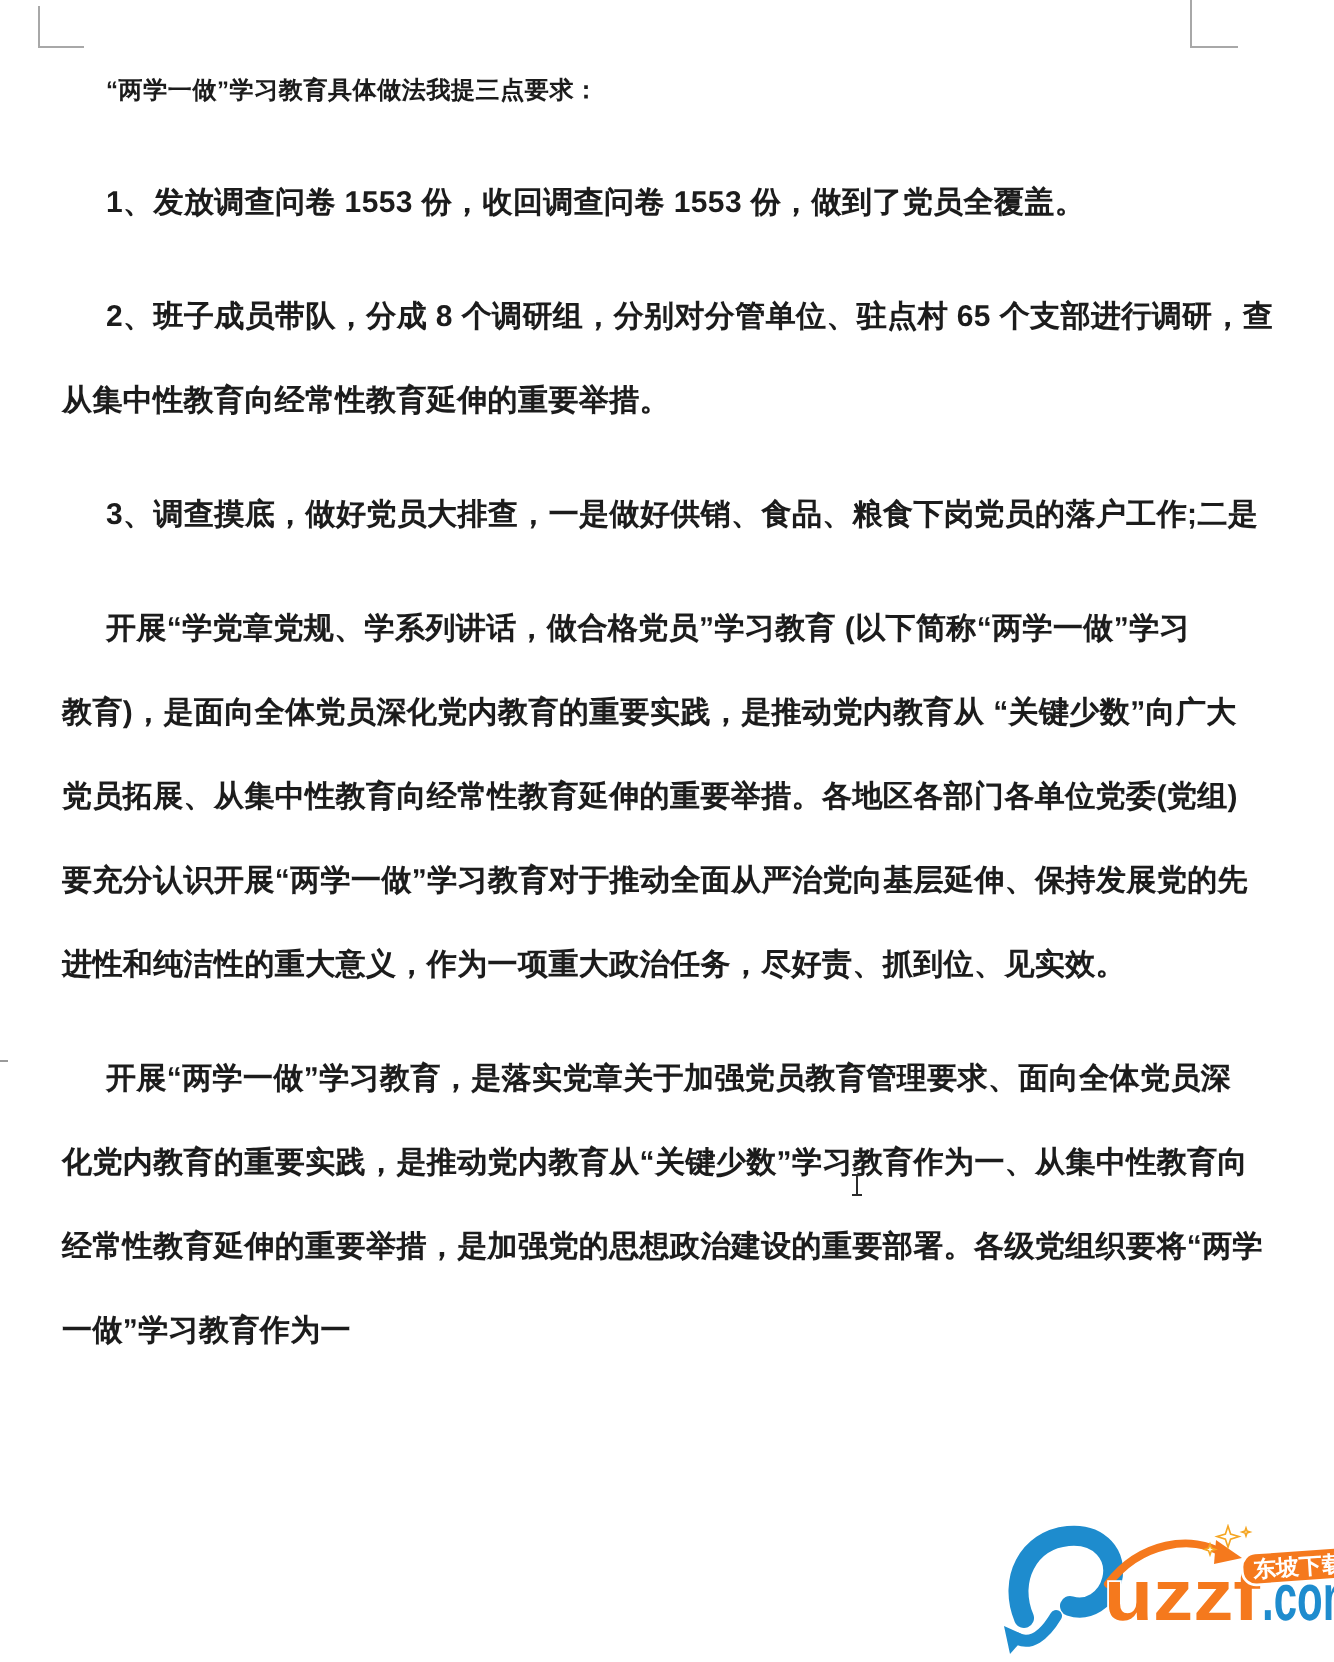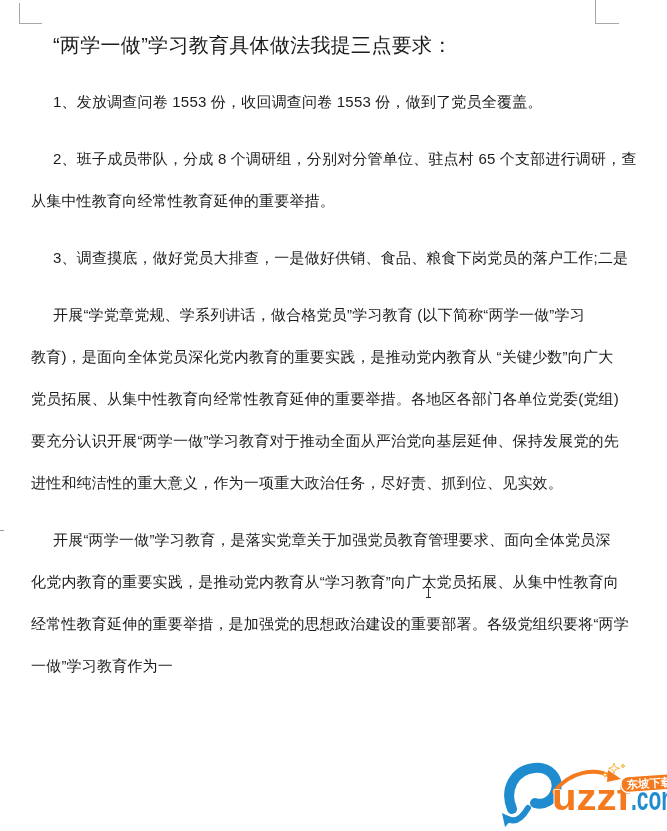--- a/index.html
+++ b/index.html
@@ -17,22 +17,22 @@
   .corner-mark.left  { left:19px;  top:3px; width:22px; height:20px;
     border-left:1px solid #a8a8a8; border-bottom:1px solid #a8a8a8; }
   .corner-mark.right { left:595px; top:0;   width:23px; height:23px;
     border-left:1px solid #a8a8a8; border-bottom:1px solid #a8a8a8; }
   .margin-dash { position:absolute; left:0; top:530px; width:4px; height:1px; background:#9a9a9a; }
 
   
   .doc-content {
     position:absolute; left:31px; top:24px; width:620px;
   }
-  .para { margin:0 0 15px 0; font-size:15px; letter-spacing:0.2px; }
-  .para.heading { font-weight:400; font-size:20px; letter-spacing:0.3px; }
+  .para { margin:0 0 15px 0; font-size:15px; letter-spacing:0.2px;font-weight:bold; }
+  .para.heading { font-weight:700; font-size:12px; letter-spacing:0.3px; }
   .line { height:42px; line-height:42px; white-space:nowrap; }
   .line.first { padding-left:22px; }
 
   
   .ibeam { position:absolute; left:424px; top:587px; width:9px; height:11px; }
   .ibeam .stem { position:absolute; left:4px; top:1px; width:1px; height:9px; background:#2b2b2b; }
   .ibeam .cap-top, .ibeam .cap-bot { position:absolute; left:2px; width:5px; height:1px; background:#2b2b2b; }
   .ibeam .cap-top { top:0; } .ibeam .cap-bot { bottom:0; }
 
   
@@ -62,21 +62,21 @@
     </div>
     <div class="para body">
       <div class="line first">开展“学党章党规、学系列讲话，做合格党员”学习教育 (以下简称“两学一做”学习</div>
       <div class="line">教育)，是面向全体党员深化党内教育的重要实践，是推动党内教育从 “关键少数”向广大</div>
       <div class="line">党员拓展、从集中性教育向经常性教育延伸的重要举措。各地区各部门各单位党委(党组)</div>
       <div class="line">要充分认识开展“两学一做”学习教育对于推动全面从严治党向基层延伸、保持发展党的先</div>
       <div class="line">进性和纯洁性的重大意义，作为一项重大政治任务，尽好责、抓到位、见实效。</div>
     </div>
     <div class="para body">
       <div class="line first">开展“两学一做”学习教育，是落实党章关于加强党员教育管理要求、面向全体党员深</div>
-      <div class="line">化党内教育的重要实践，是推动党内教育从“学习教育”向广大党员拓展、从集中性教育向</div>
+      <div class="line">化党内教育的重要实践，是推动党内教育从“关键少数”学习教育作为一、从集中性教育向</div>
       <div class="line">经常性教育延伸的重要举措，是加强党的思想政治建设的重要部署。各级党组织要将“两学</div>
       <div class="line">一做”学习教育作为一</div>
     </div>
   </div>
 
 <div class="ibeam">
   <div class="stem"></div>
     <div class="cap-top"></div>
     <div class="cap-bot"></div>
 </div>

